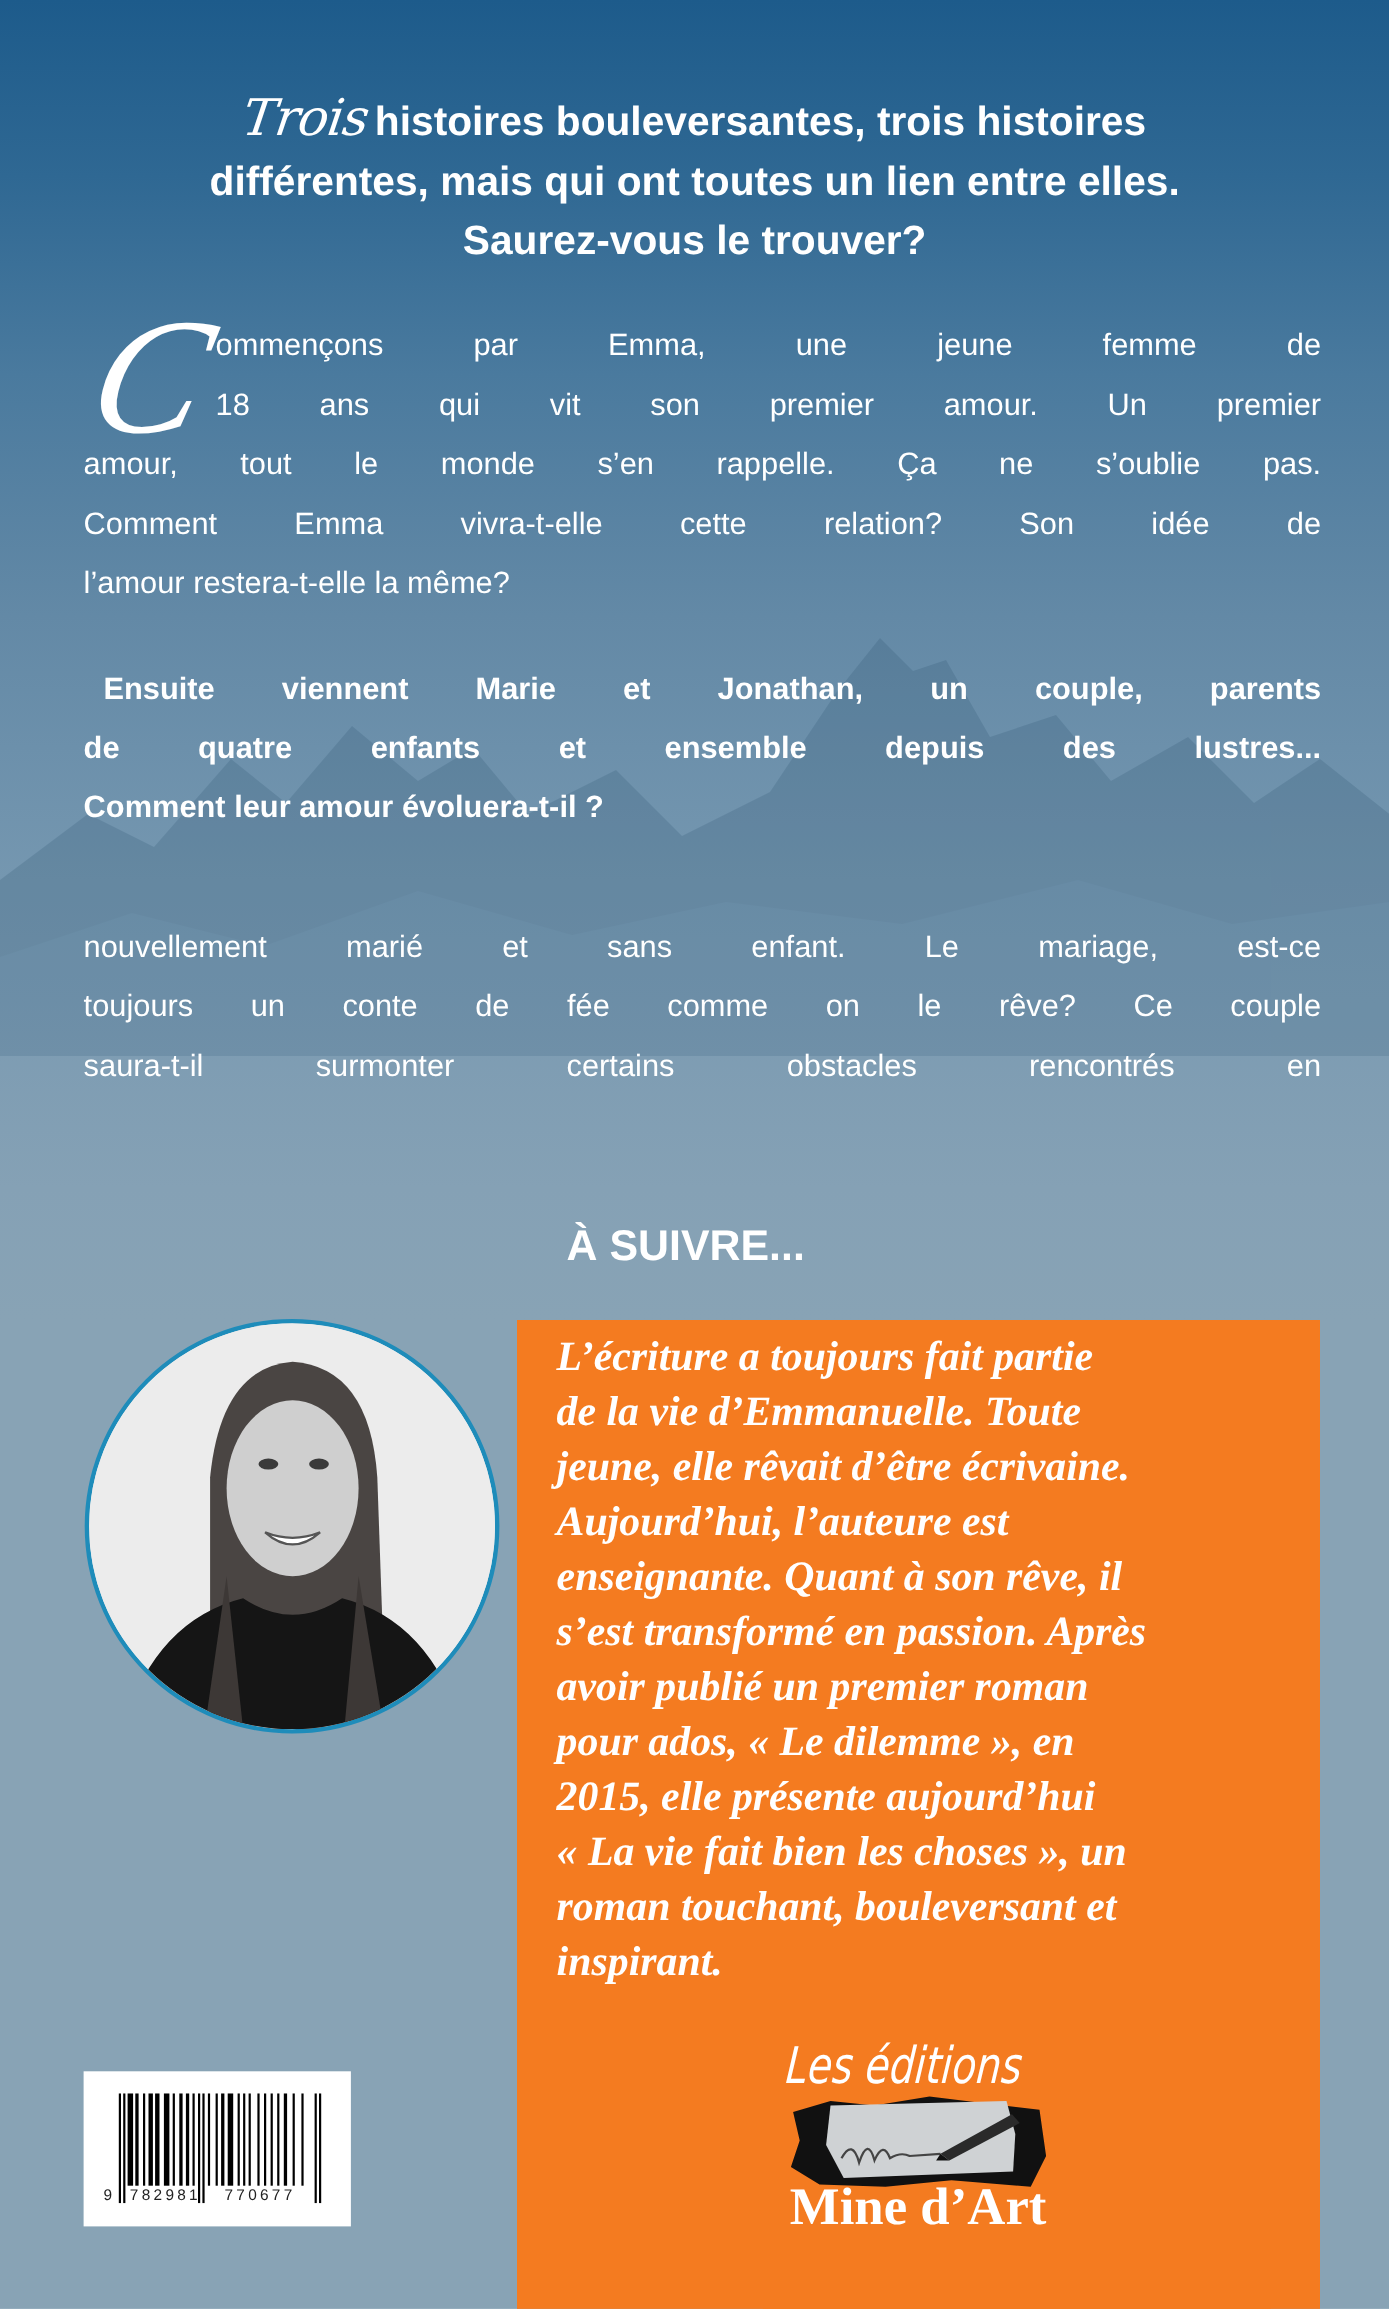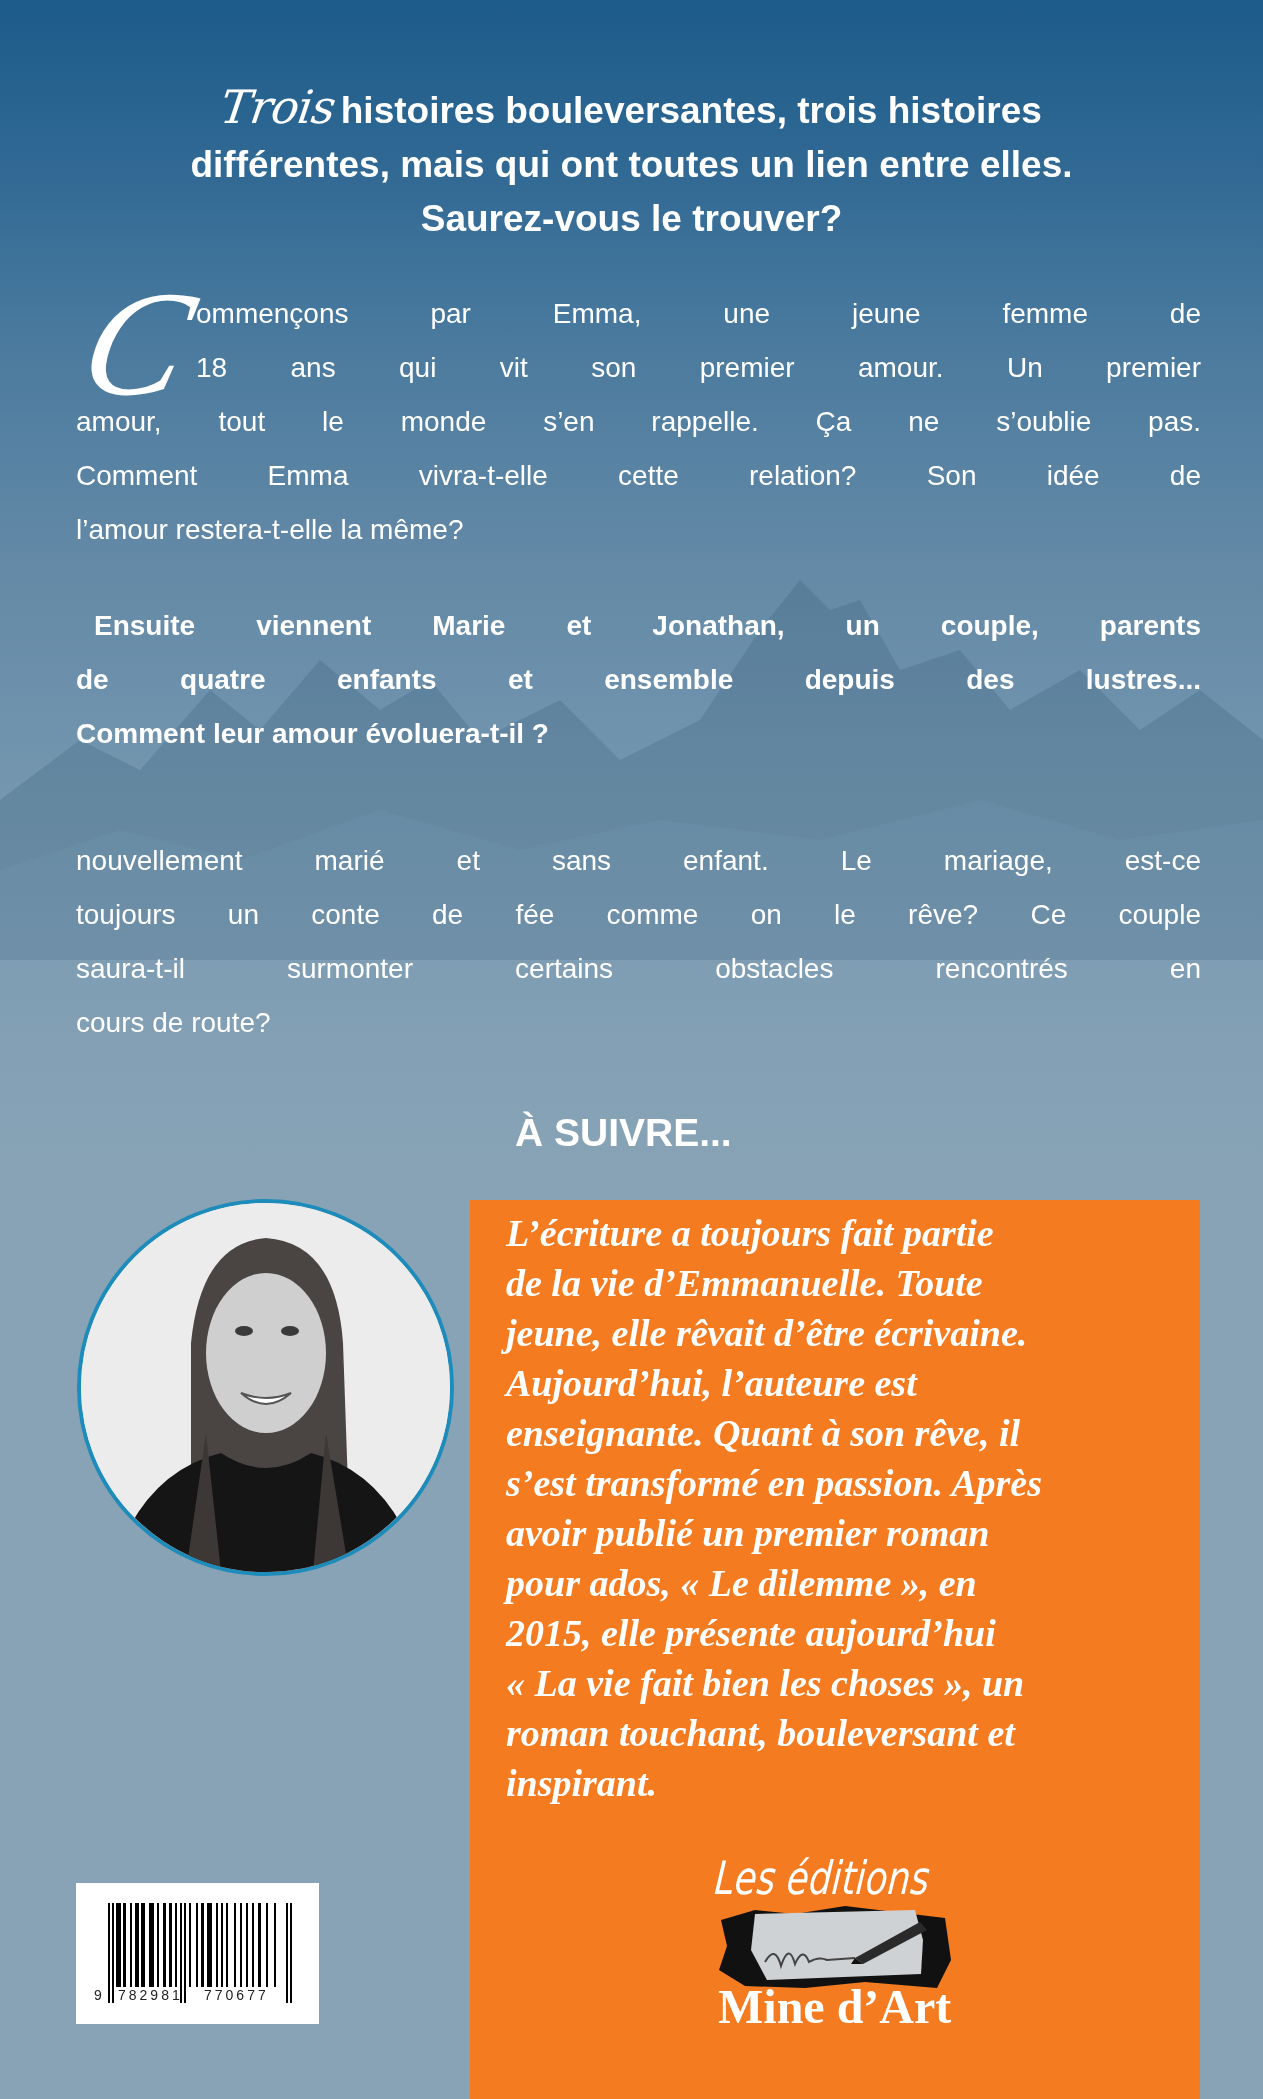--- a/index.html
+++ b/index.html
@@ -70,21 +70,20 @@
 <div class="para" style="top:599px;font-weight:bold;">
   <div class="ln indent">Ensuite viennent Marie et Jonathan, un couple, parents</div>
   <div class="ln">de quatre enfants et ensemble depuis des lustres...</div>
   <div class="ln last">Comment  leur amour évoluera-t-il ?</div>
 </div>
 
 <div class="para" style="top:834px;">
   <div class="ln">nouvellement marié et sans enfant. Le mariage, est-ce</div>
   <div class="ln">toujours un conte de fée comme on le rêve? Ce couple</div>
   <div class="ln">saura-t-il surmonter certains obstacles rencontrés en</div>
-  <div class="ln last">cours de route?</div>
 </div>
 
 <div class="suivre">À SUIVRE...</div>
 
 <div class="photo">
   <svg width="369" height="369" viewBox="0 0 369 369">
     <rect width="369" height="369" fill="#ececec"></rect>
     <path d="M110,369 L110,140 Q120,40 185,35 Q255,40 262,140 L270,369 Z" fill="#4a4543"></path>
     <ellipse cx="185" cy="150" rx="60" ry="80" fill="#cfcfcf"></ellipse>
     <ellipse cx="163" cy="128" rx="9" ry="5" fill="#3a3a3a"></ellipse>

